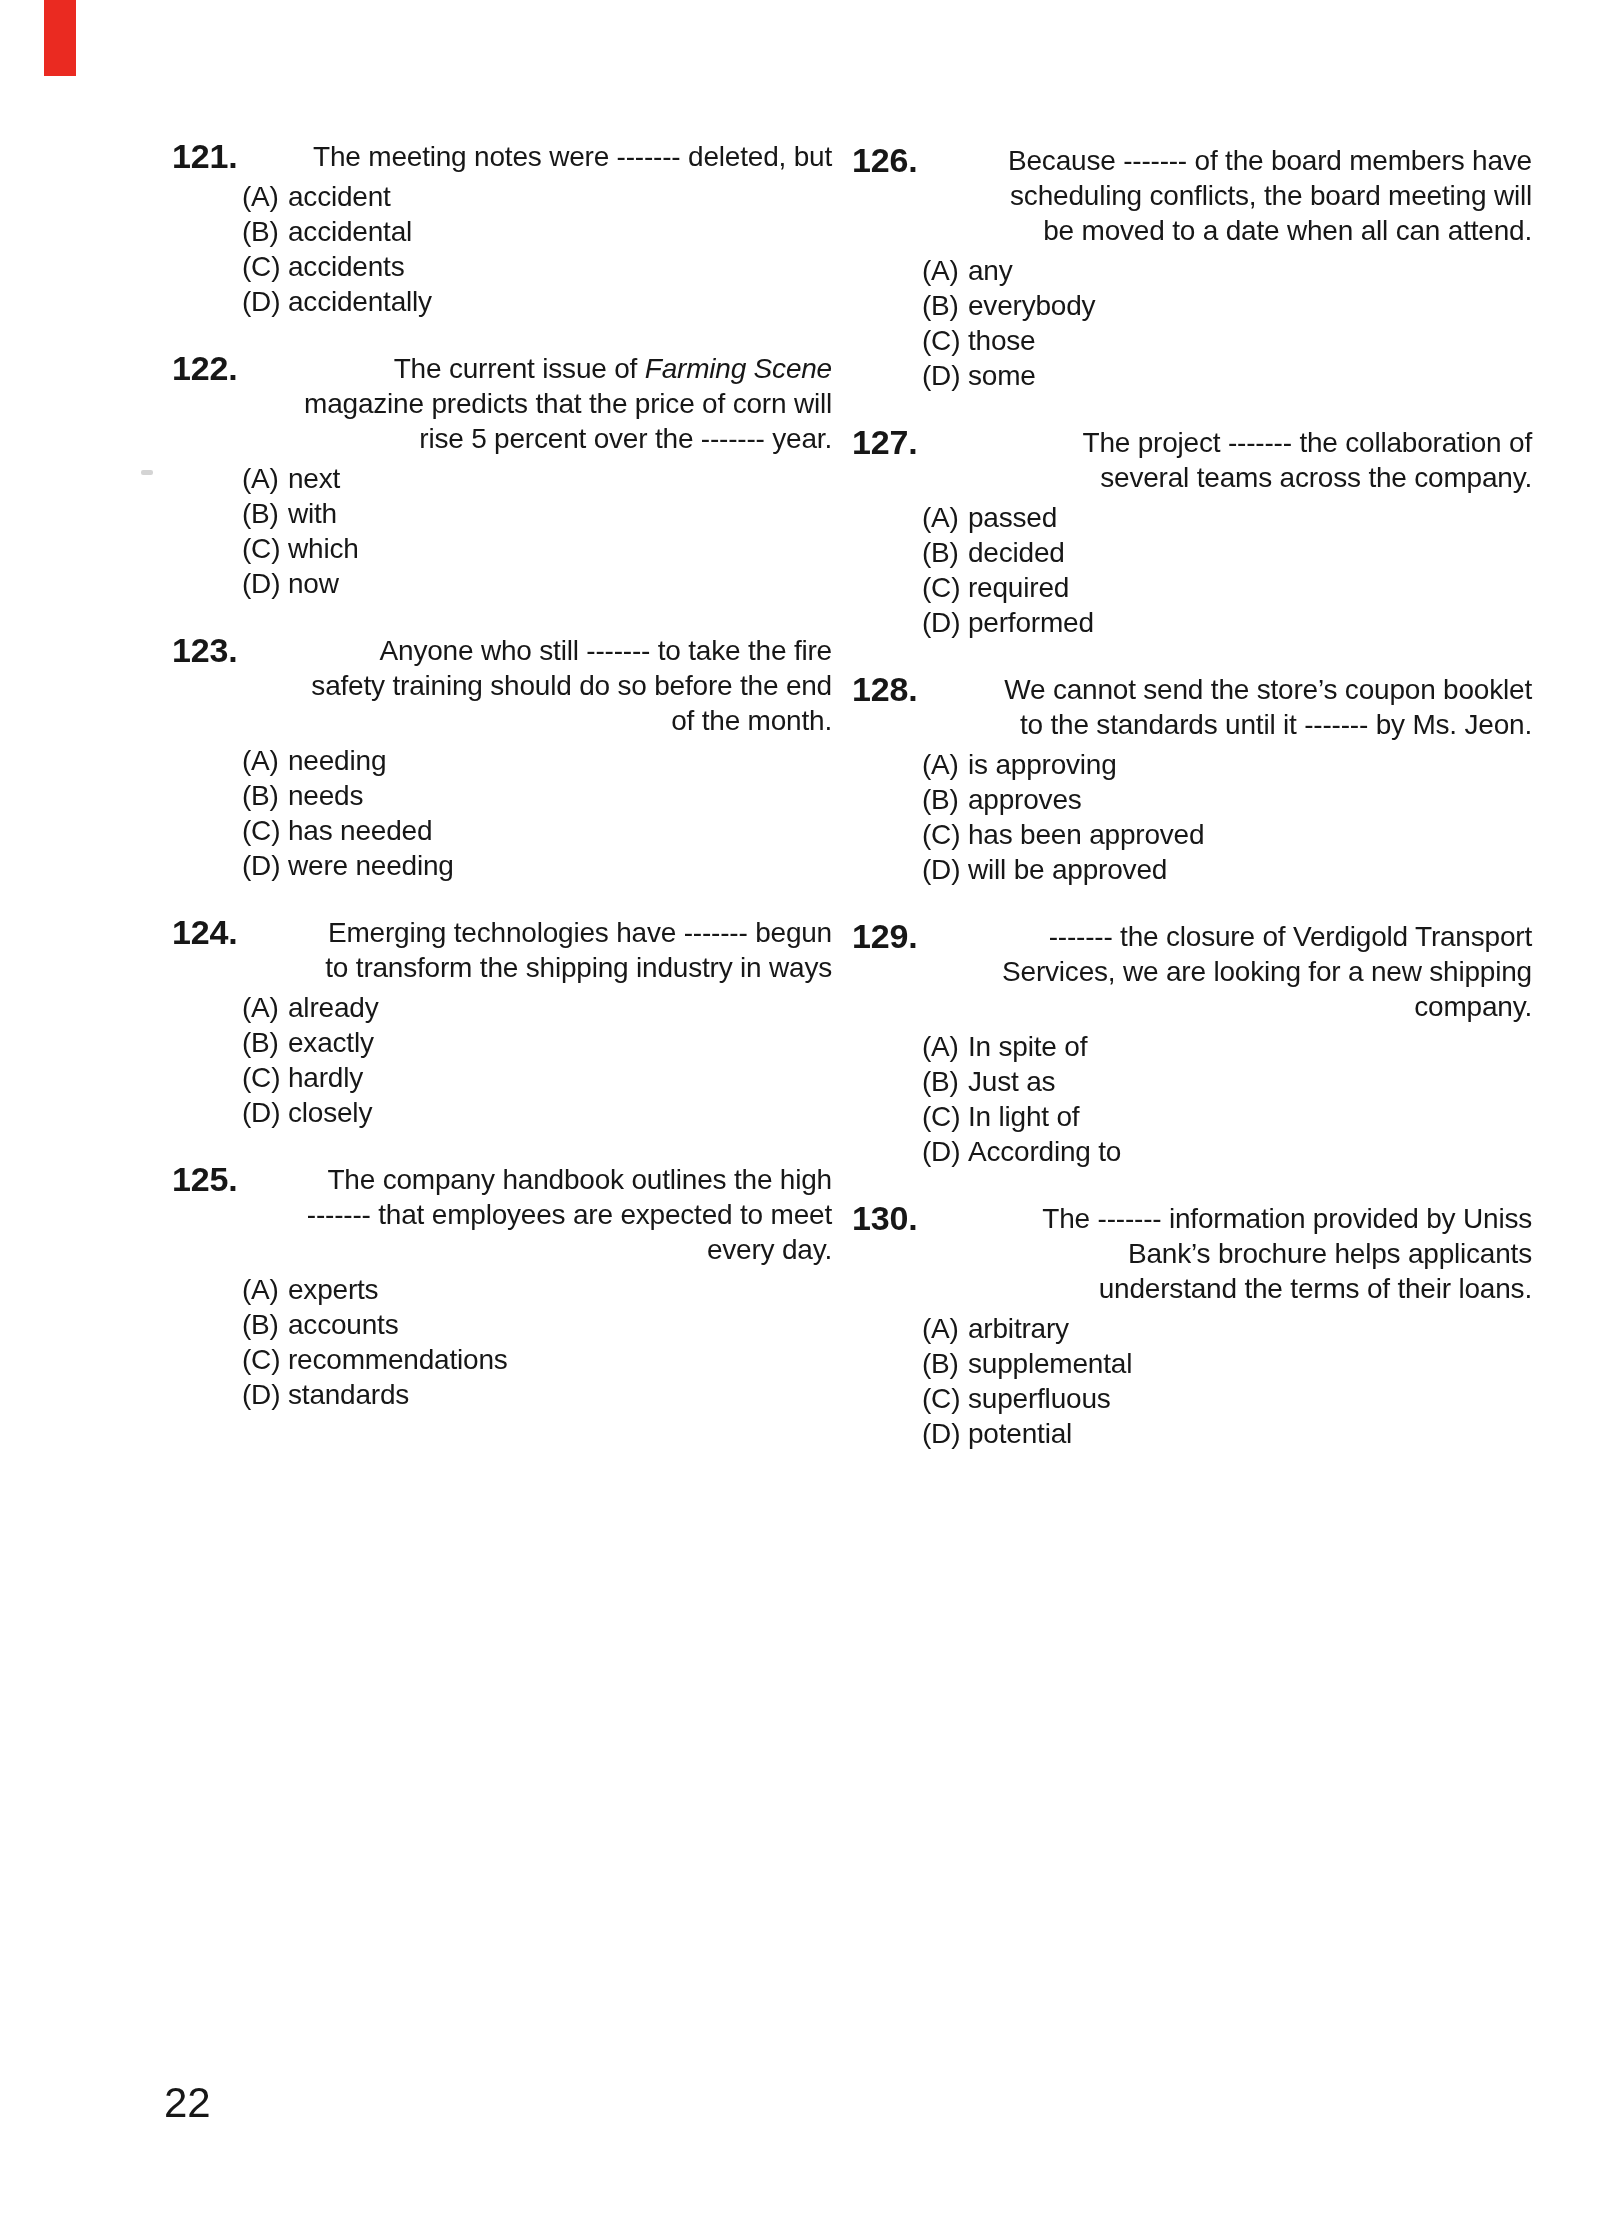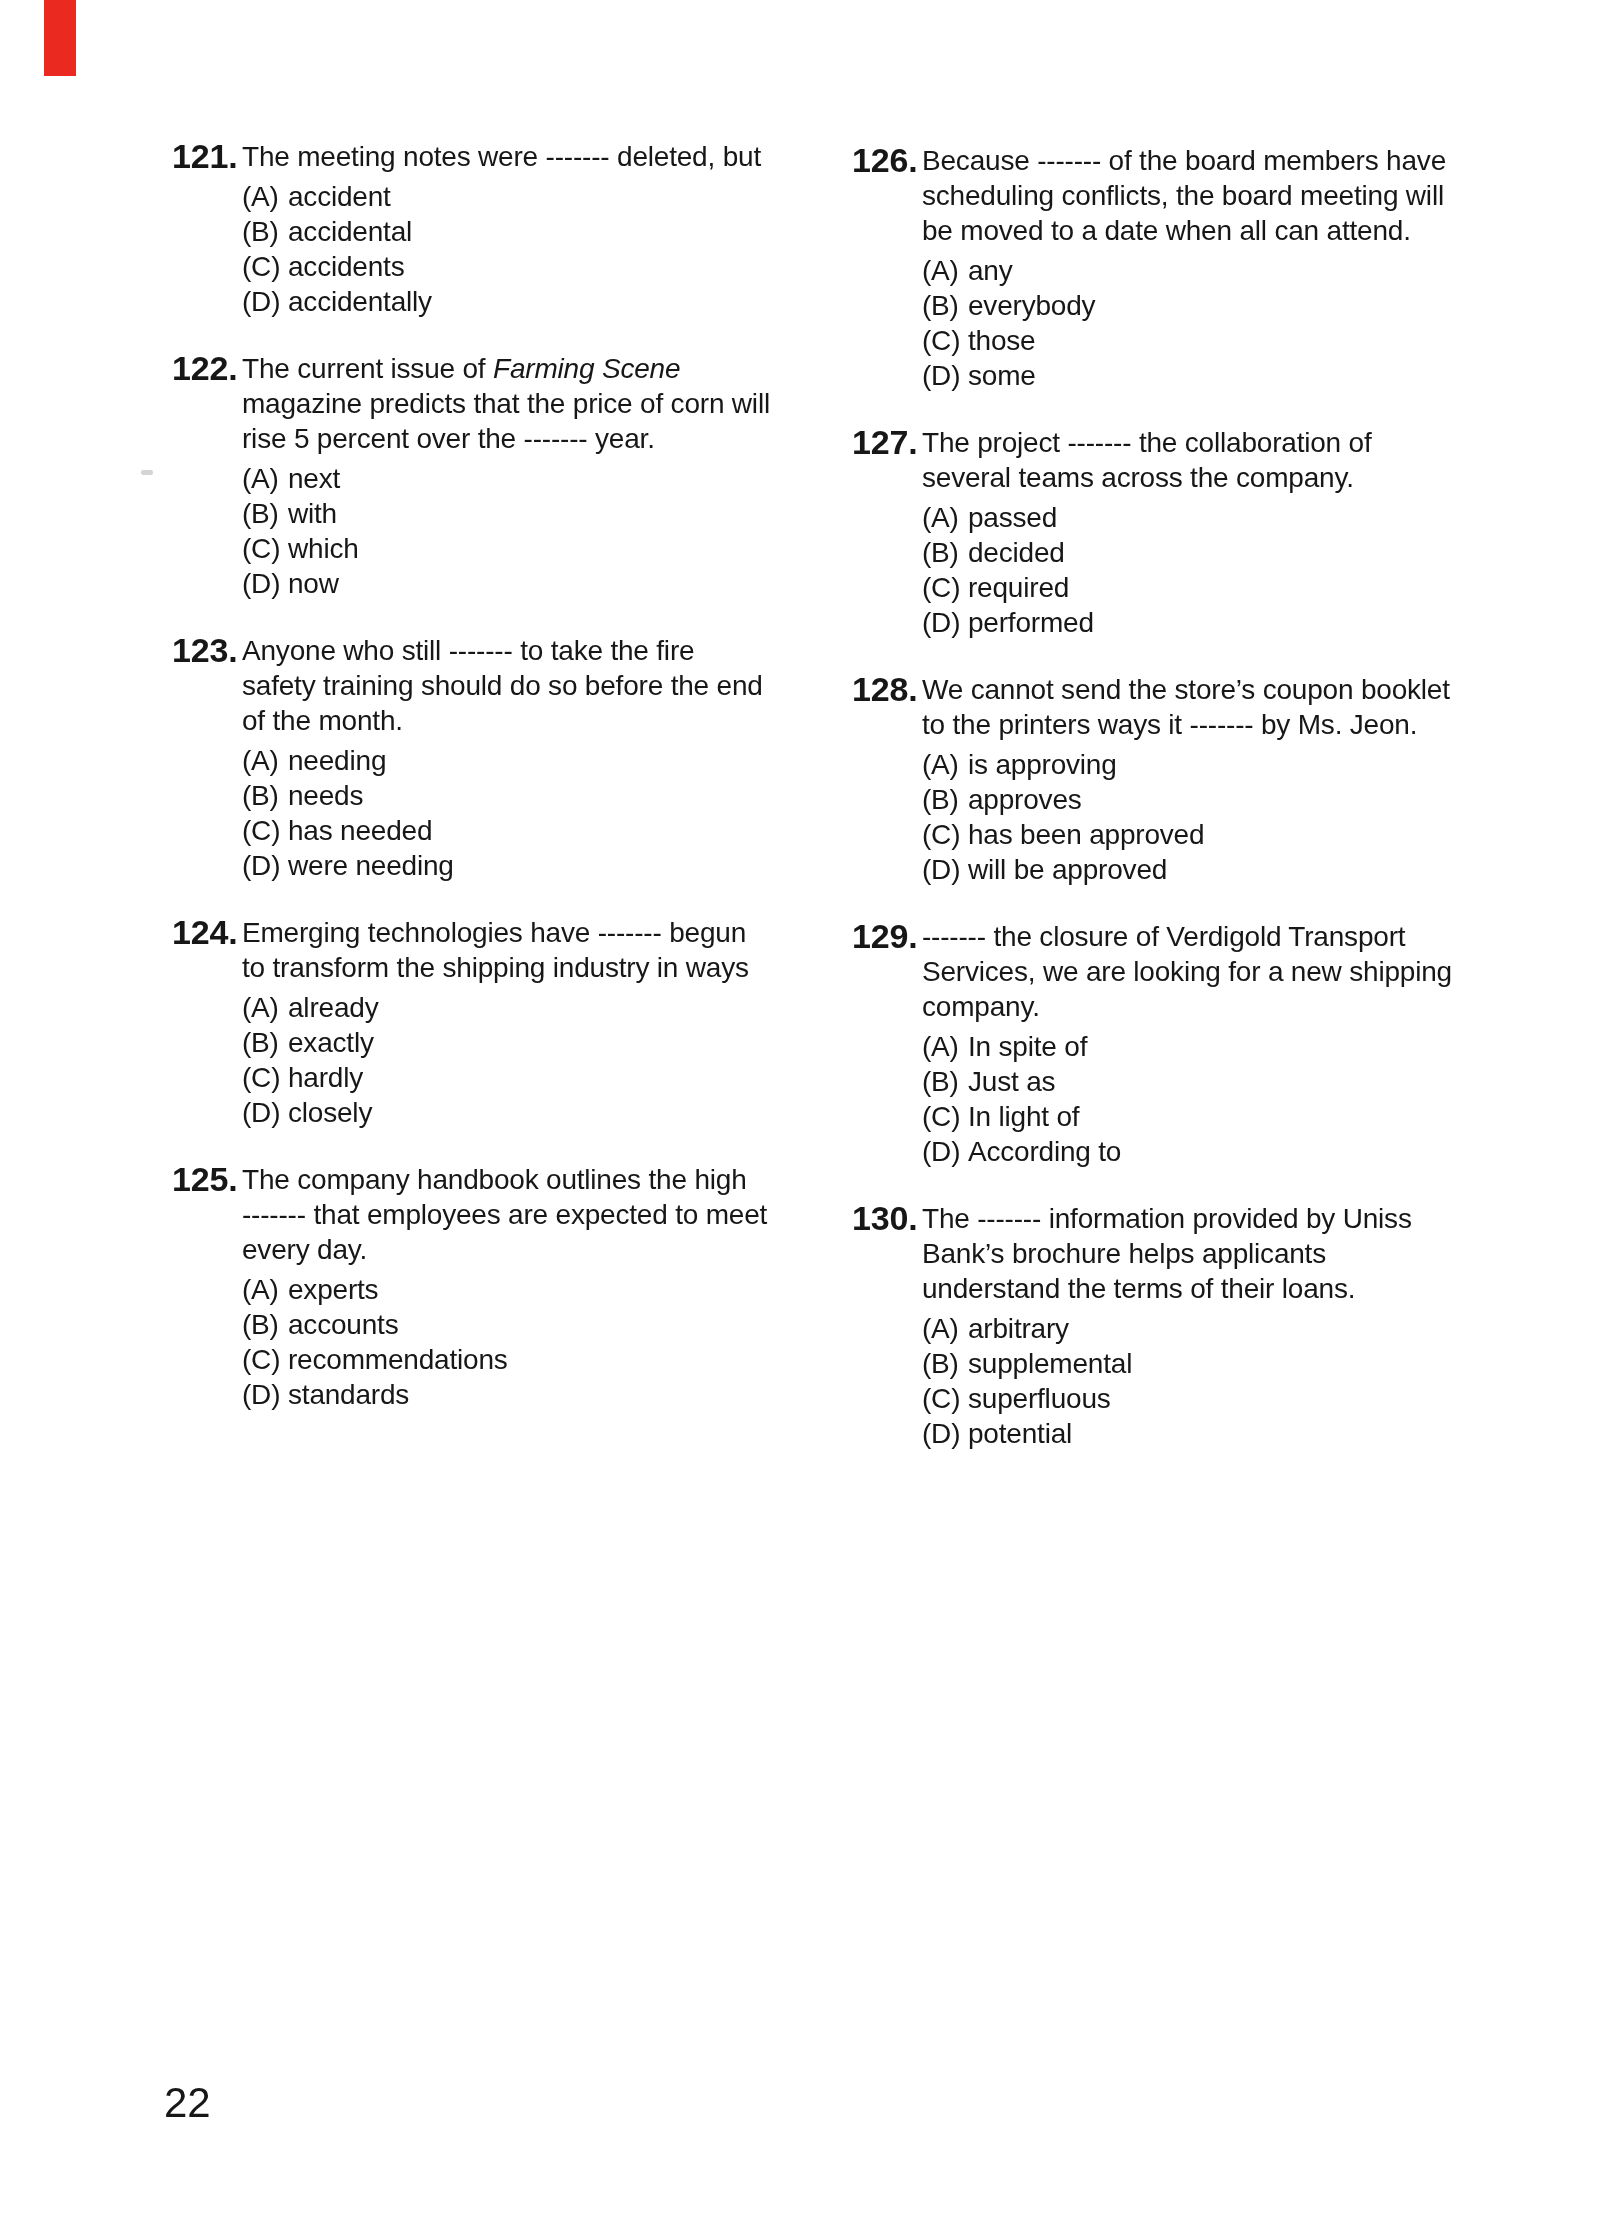--- a/index.html
+++ b/index.html
@@ -25,21 +25,21 @@
   .col { position: absolute; }
   .col-left  { left: 172px; top: 139px; width: 660px; }
   .col-right { left: 852px; top: 143px; width: 680px; }
   .question { display: flex; margin-bottom: 32px; }
   .qnum {
     flex: 0 0 70px;
     font-weight: 700; font-size: 34px; line-height: 35px;
     white-space: nowrap;
   }
   .qbody { flex: 1 1 auto; min-width: 0; }
-  .stem { margin: 0 0 5px 0; }
+  .stem { margin: 0 0 5px 0; text-align: right; }
   .stem-line {
     font-size: 28px; line-height: 35px; white-space: nowrap;
   }
   .it { font-style: italic; }
   .options { }
   .option {
     display: flex; font-size: 28px; line-height: 35px; white-space: nowrap;
   }
   .opt-label { flex: 0 0 46px; }
   .opt-text { flex: 0 1 auto; }
@@ -247,21 +247,21 @@
               <span class="opt-text">performed</span>
             </div>
           </div>
         </div>
       </div>
       <div class="question">
         <div class="qnum">128.</div>
         <div class="qbody">
           <div class="stem">
             <div class="stem-line"><span class="">We cannot send the store’s coupon booklet</span></div>
-            <div class="stem-line"><span class="">to the printers ways it ------- by Ms. Jeon.</span></div>
+            <div class="stem-line"><span class="">to the standards until it ------- by Ms. Jeon.</span></div>
           </div>
           <div class="options">
             <div class="option">
               <span class="opt-label">(A)</span>
               <span class="opt-text">is approving</span>
             </div>
             <div class="option">
               <span class="opt-label">(B)</span>
               <span class="opt-text">approves</span>
             </div>

